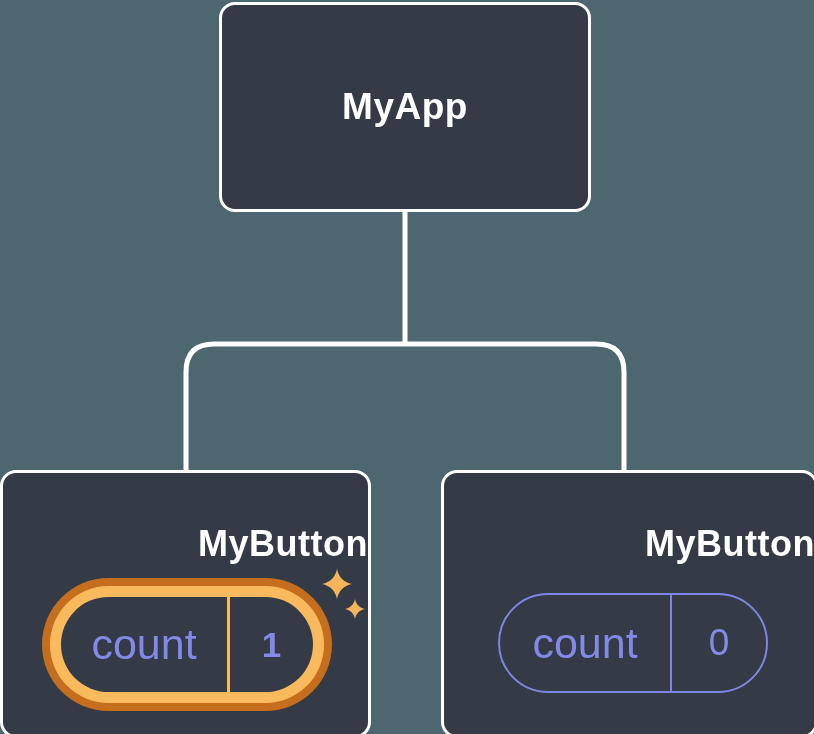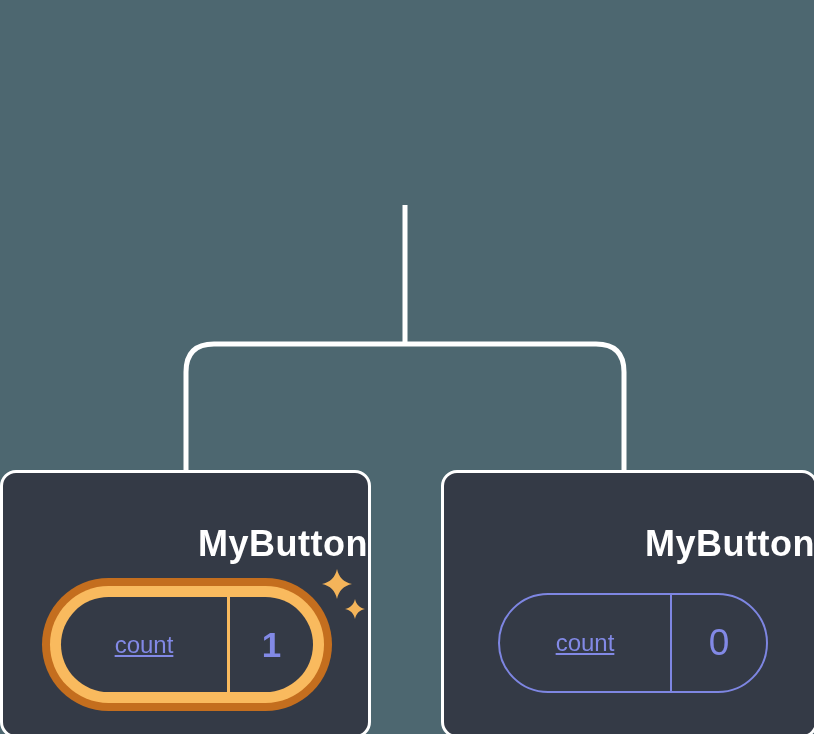--- a/index.html
+++ b/index.html
@@ -60,21 +60,21 @@
     border-radius:50px;background:var(--node-fill);
     display:flex;overflow:hidden;
   }
   .state-key-cell{
     width:166px;display:flex;align-items:center;justify-content:center;
   }
   .state-val-cell{
     flex:1;display:flex;align-items:center;justify-content:center;
     border-left:3px solid var(--highlight-inner);
   }
-  .state-key{color:var(--state-text);font-size:24px;text-decoration:underline;}
+  .state-key{color:var(--state-text);font-size:43px;}
   .pill-highlight .state-val{color:var(--state-text);font-size:35px;font-weight:700;}
 
   
   .pill-outline{
     position:absolute;left:54px;top:120px;width:270px;height:100px;
     box-sizing:border-box;border-radius:52px;
     border:2.5px solid var(--state-outline);
     display:flex;overflow:hidden;
   }
   .pill-outline .state-key-cell{width:170px;}
@@ -89,20 +89,23 @@
 </head>
 <body>
 
 <div class="canvas">
 
   <svg class="connectors" width="814" height="734" viewBox="0 0 814 734" aria-hidden="true">
     <path d="M405 205 L405 346"></path>
     <path d="M186 475 L186 372 Q186 344 214 344 L596 344 Q624 344 624 372 L624 475"></path>
   </svg>
 
+  <div class="node node-root">
+    <span class="root-title">MyApp</span>
+  </div>
 
   <div class="node node-child node-left">
     <div class="child-title">MyButton</div>
 
     <div class="pill-highlight">
       <div class="pill-highlight-inner">
         <div class="pill-core">
           <div class="state-key-cell">
             <span class="state-key">count</span>
           </div>

